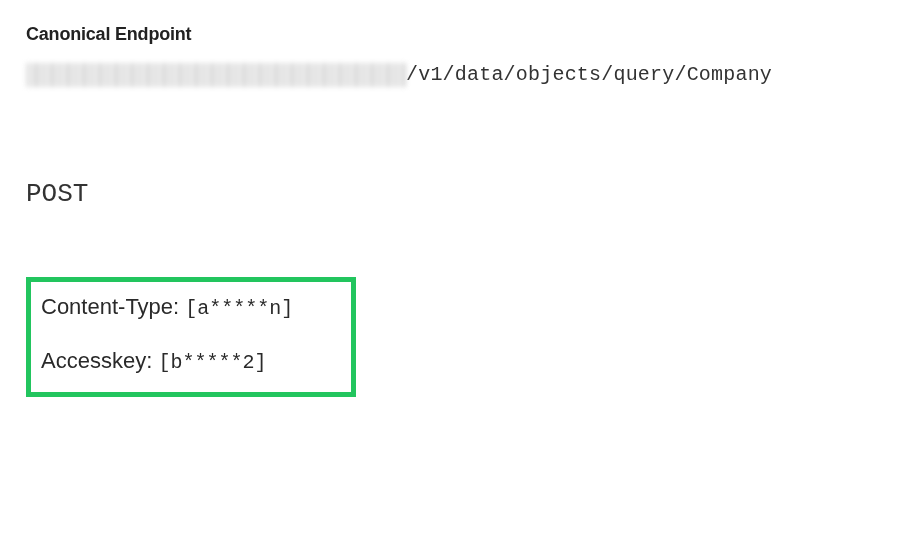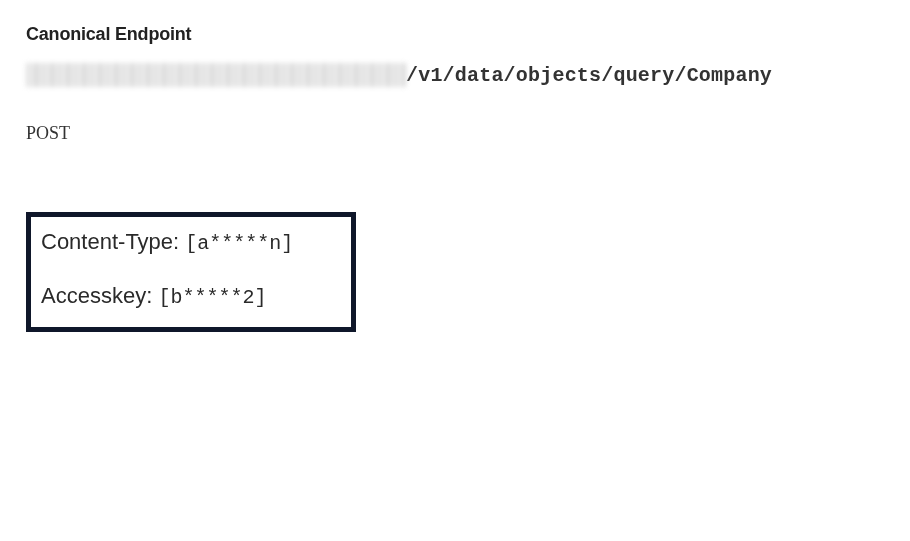--- a/index.html
+++ b/index.html
@@ -17,24 +17,22 @@
     }
     .section-heading {
       font-size: 18px;
       font-weight: 700;
       color: #222;
       margin-bottom: 18px;
       letter-spacing: -0.2px;
     }
     .endpoint-line {
       display: flex;
-      align-items: center;
       font-size: 20px;
-      margin-bottom: 36px;
-      font-weight: bold;
+      margin-bottom: 92px;
     }
     .blurred-prefix {
       display: inline-block;
       width: 380px;
       height: 24px;
       background: repeating-linear-gradient(
         90deg,
         #d8d8d8 0px,
         #d8d8d8 4px,
         #e8e8e8 4px,
@@ -48,27 +46,27 @@
       opacity: 0.75;
       margin-right: 0;
     }
     .endpoint-path {
       font-family: 'Courier New', Courier, monospace;
       font-size: 20px;
       color: #333;
       letter-spacing: 0.2px;
     }
     .method-value {
-      font-family: Liberation Serif, serif;
-      font-size: 18px;
+      font-family: Liberation Mono, monospace;
+      font-size: 26px;
       color: #333;
       margin-bottom: 72px;
     }
     .headers-box {
-      border: 5px solid #0f172a;
+      border: 5px solid #22c55e;
       padding: 12px 10px 14px 10px;
       display: inline-block;
       min-width: 330px;
       margin-top: -4px;
     }
     .header-row {
       font-size: 22px;
       color: #2a2a2a;
       margin-bottom: 28px;
       white-space: nowrap;

